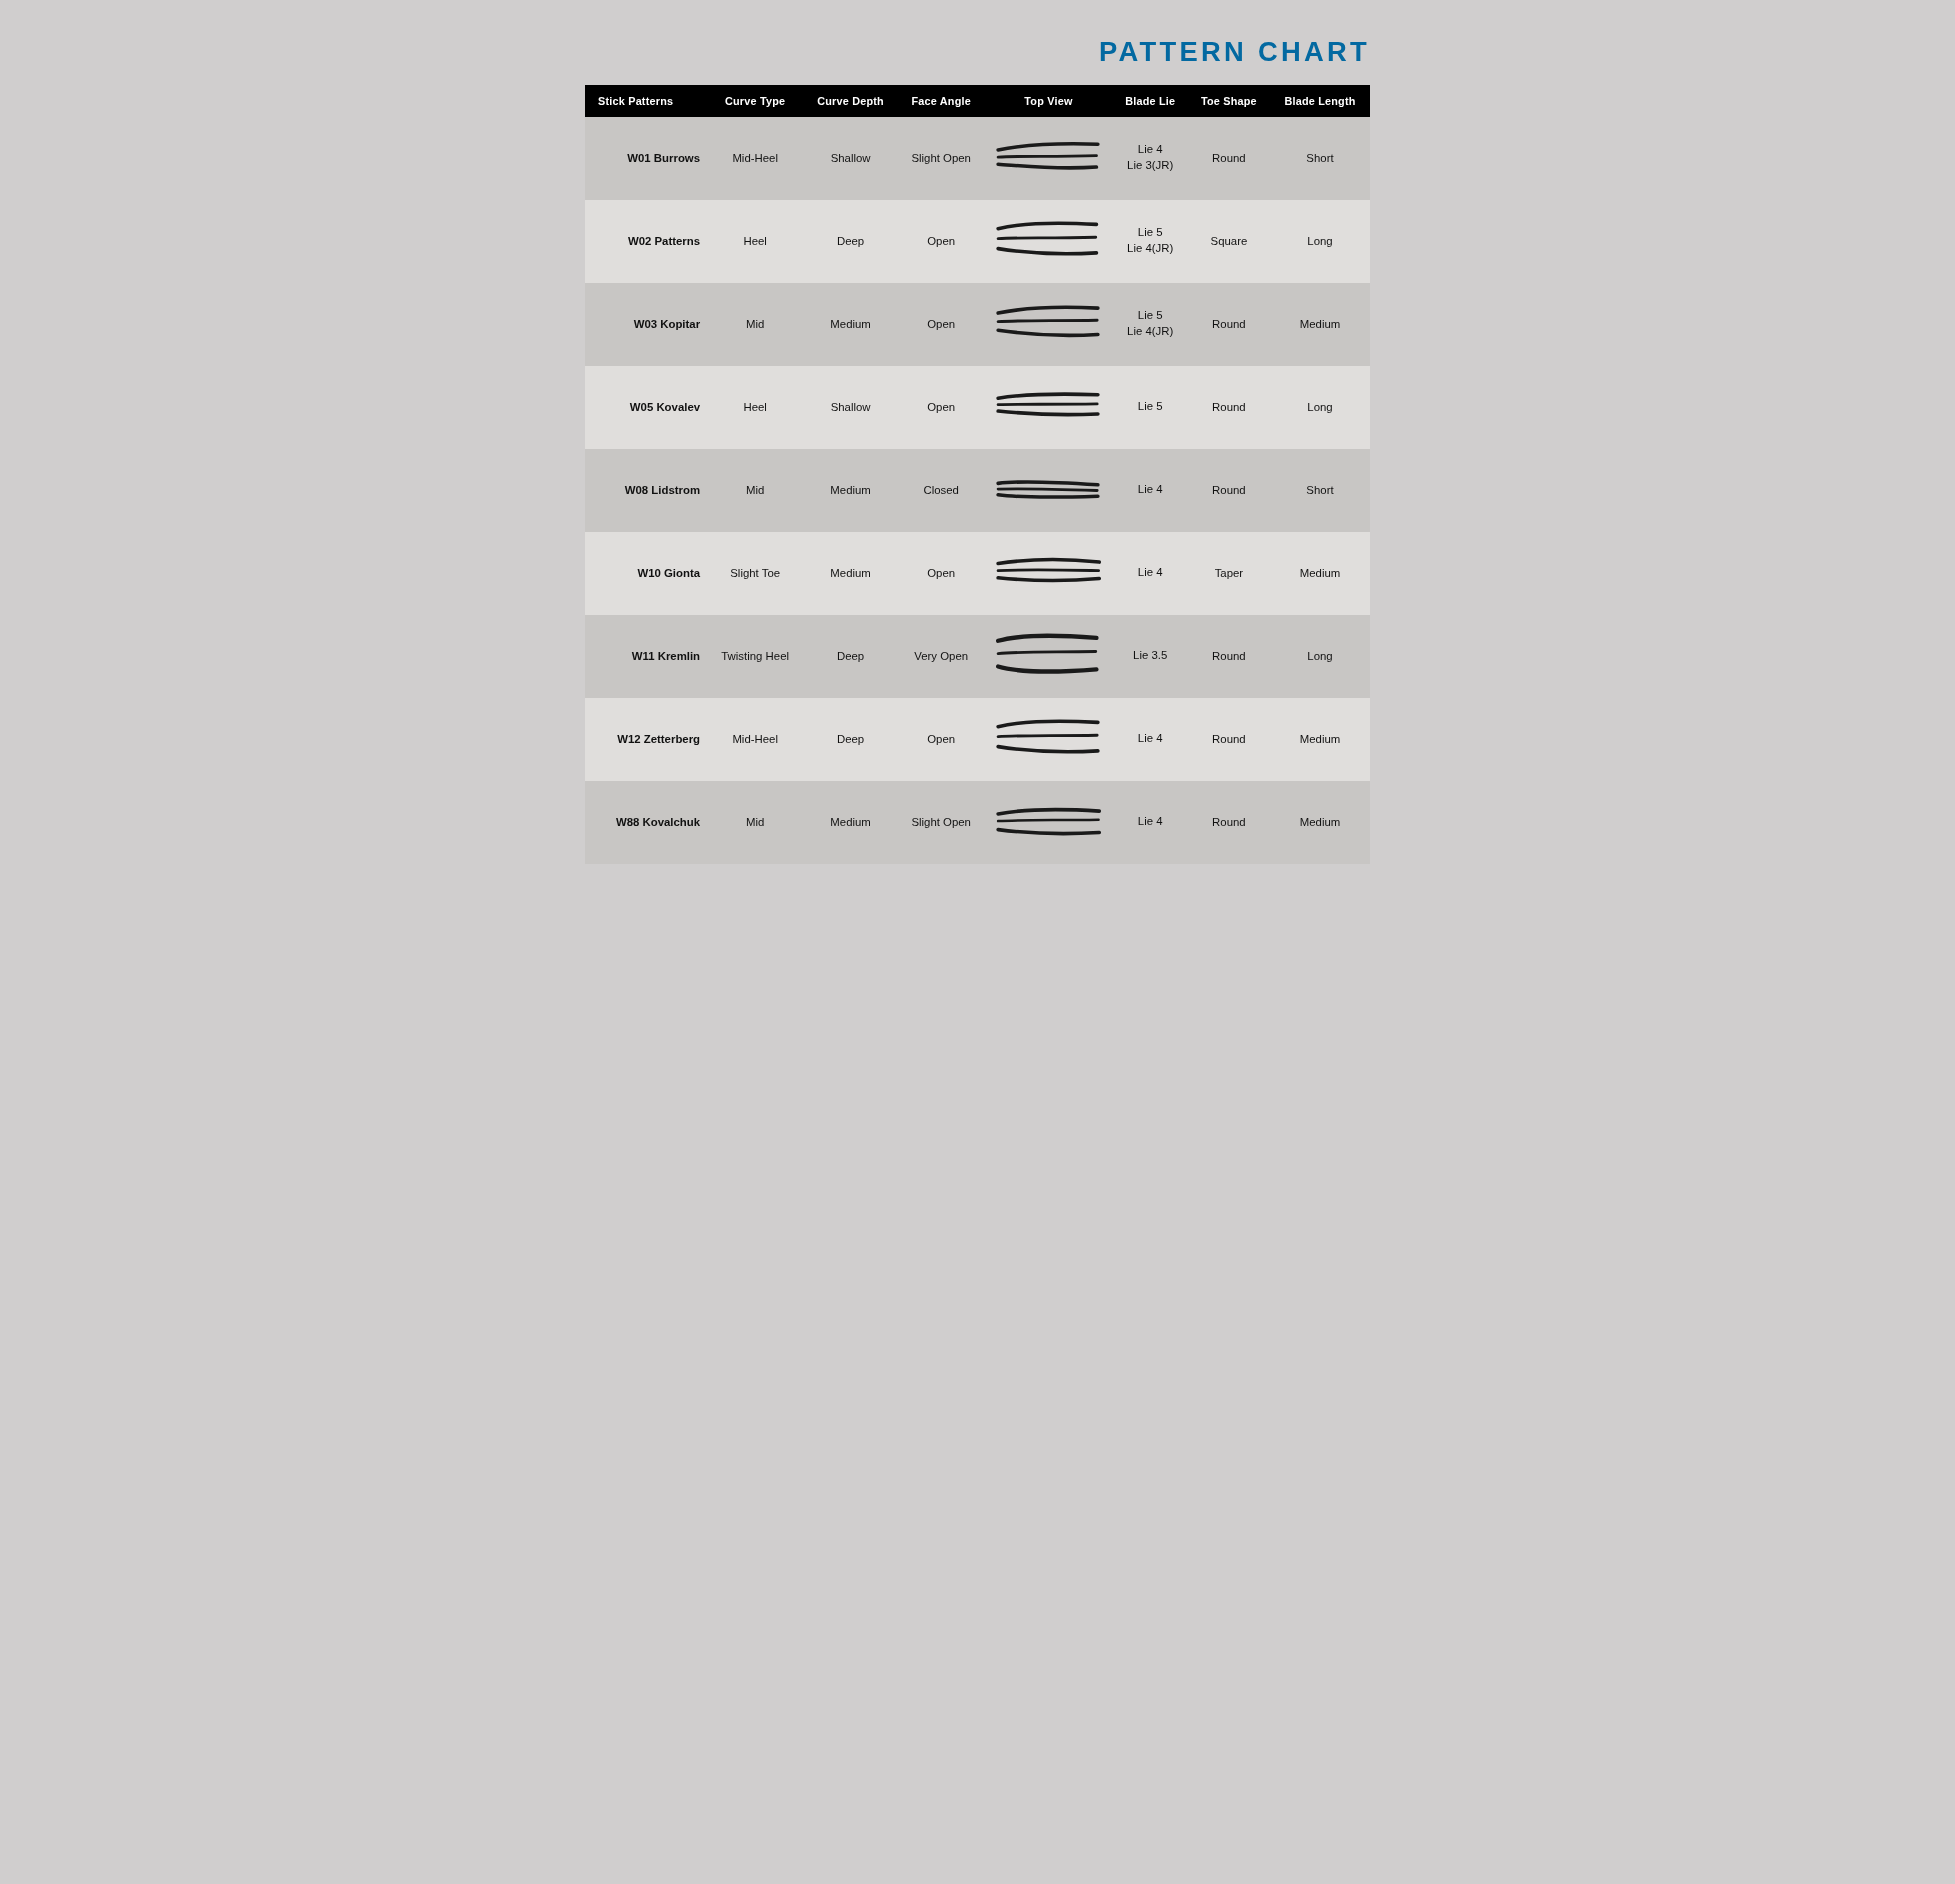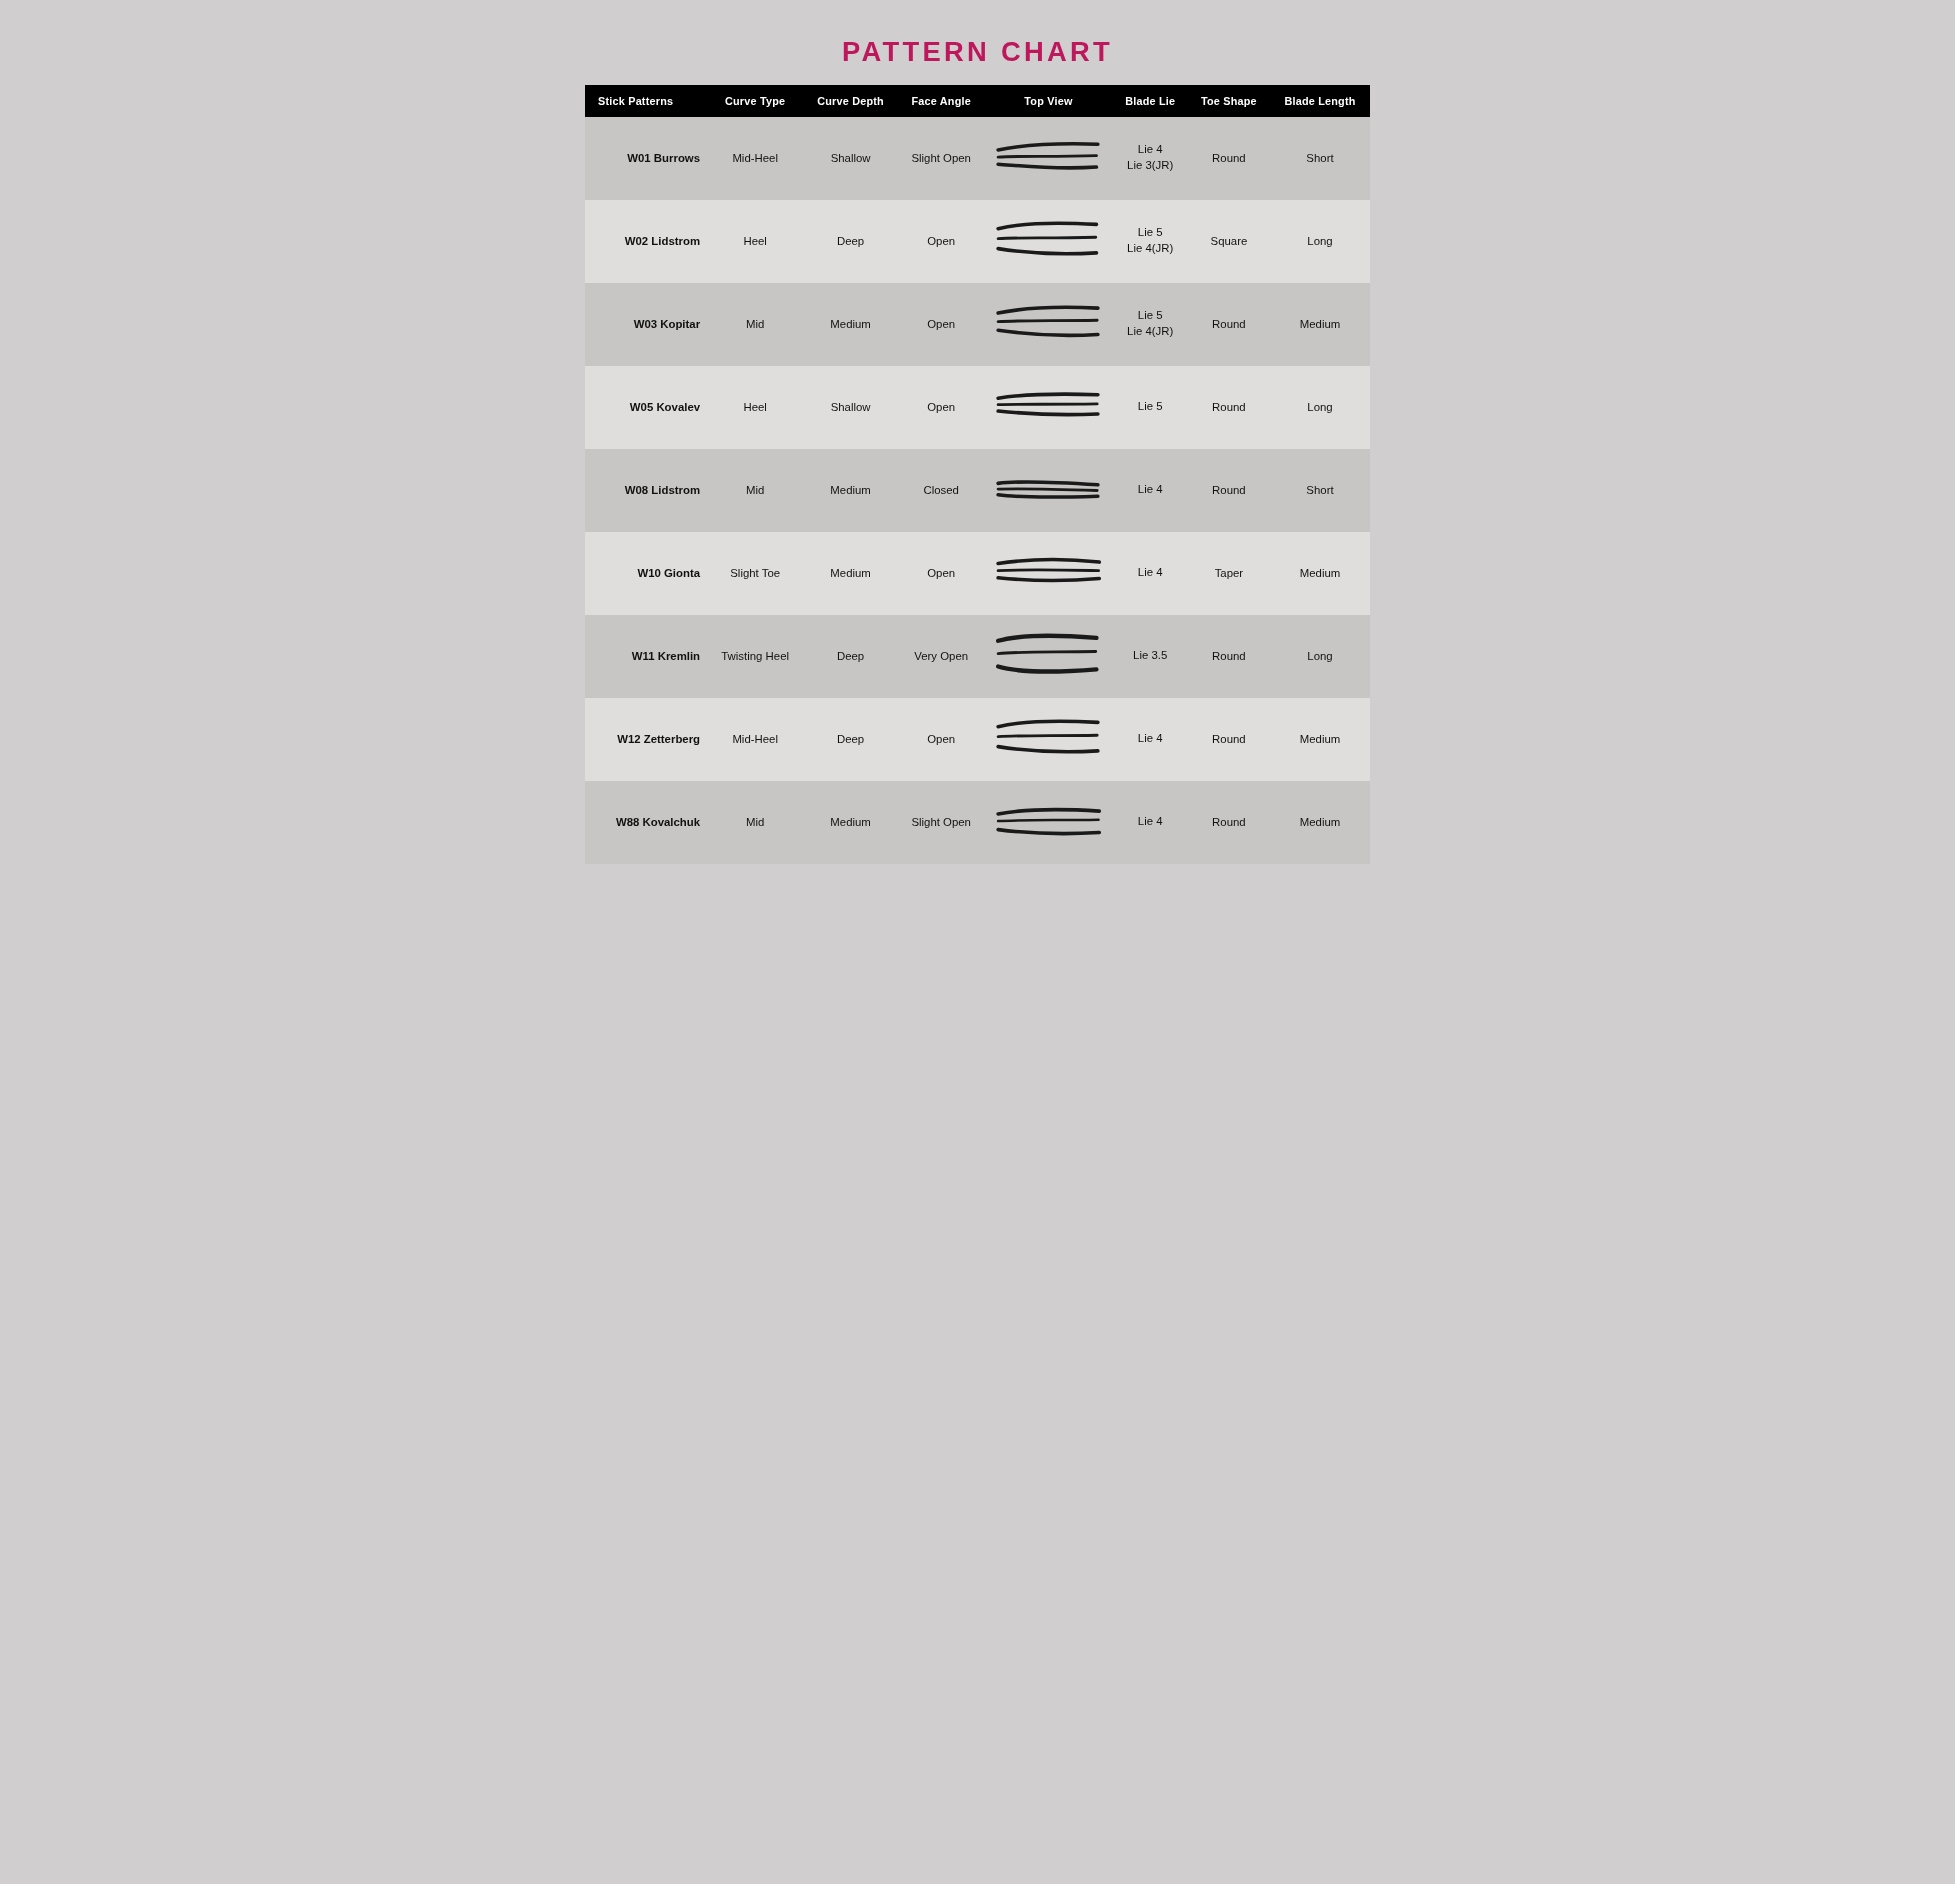--- a/index.html
+++ b/index.html
@@ -12,25 +12,25 @@
       padding: 21.4px 14.3px;
     }
 
     .chart-container {
       background: #d0cece;
       width: 100%;
       max-width: 785px;
     }
 
     .chart-title {
-      text-align: center;
+      text-align: right;
       font-size: 2.4em;
       font-weight: 900;
       letter-spacing: 0.12em;
-      color: #be185d;
+      color: #0369a1;
       padding: 14.3px 0 17px 0;
       text-transform: uppercase;
     }
 
     .pattern-table {
       width: 100%;
       border-collapse: collapse;
     }
 
     .pattern-table thead tr {
@@ -121,21 +121,21 @@
         <path d="M10,28 C40,22 90,18 150,20" stroke="#1a1a1a" stroke-width="5" fill="none" stroke-linecap="round"></path>
         <path d="M10,38 C40,36 90,38 148,36" stroke="#1a1a1a" stroke-width="4" fill="none" stroke-linecap="round"></path>
         <path d="M10,48 C40,50 90,56 148,52" stroke="#1a1a1a" stroke-width="5" fill="none" stroke-linecap="round"></path>
       </svg>
           </td>
           <td class="blade-lie-cell">Lie 4<br>Lie 3(JR)</td>
           <td>Round</td>
           <td>Short</td>
         </tr>
         <tr>
-          <td>W02 Lidstrom</td>
+          <td>W02 Patterns</td>
           <td>Heel</td>
           <td>Deep</td>
           <td>Open</td>
           <td class="top-view-cell">
       <svg class="blade-svg" viewBox="0 0 160 80" xmlns="http://www.w3.org/2000/svg">
         <path d="M10,22 C35,16 80,12 148,16" stroke="#1a1a1a" stroke-width="5" fill="none" stroke-linecap="round"></path>
         <path d="M10,36 C40,34 85,36 147,34" stroke="#1a1a1a" stroke-width="4" fill="none" stroke-linecap="round"></path>
         <path d="M10,50 C35,54 80,60 148,56" stroke="#1a1a1a" stroke-width="5" fill="none" stroke-linecap="round"></path>
       </svg>
           </td>

